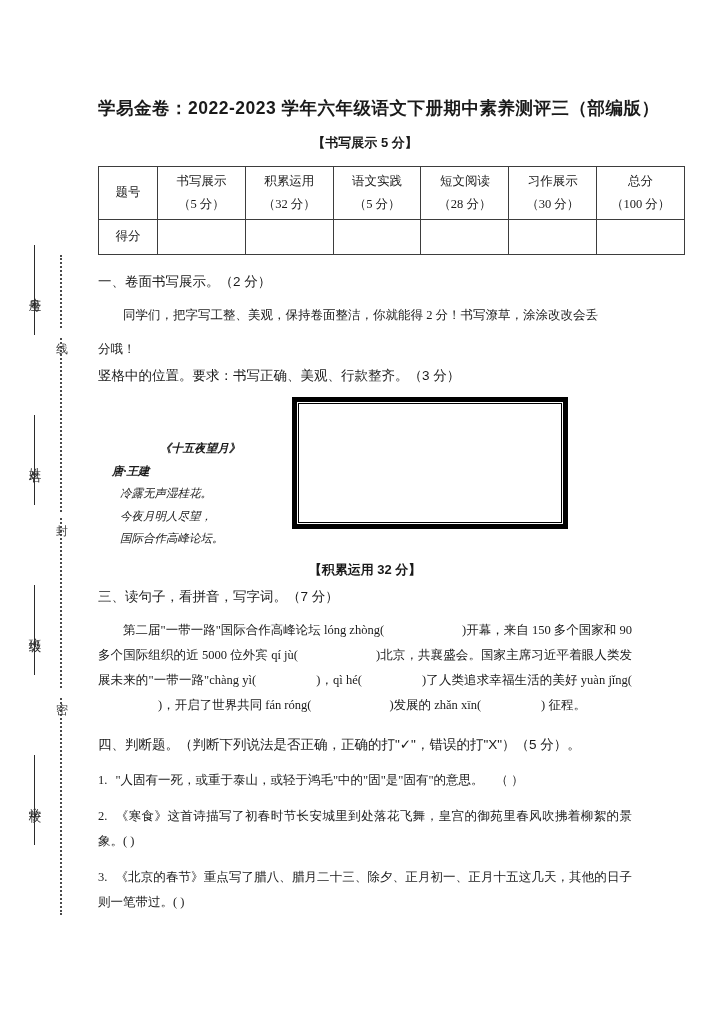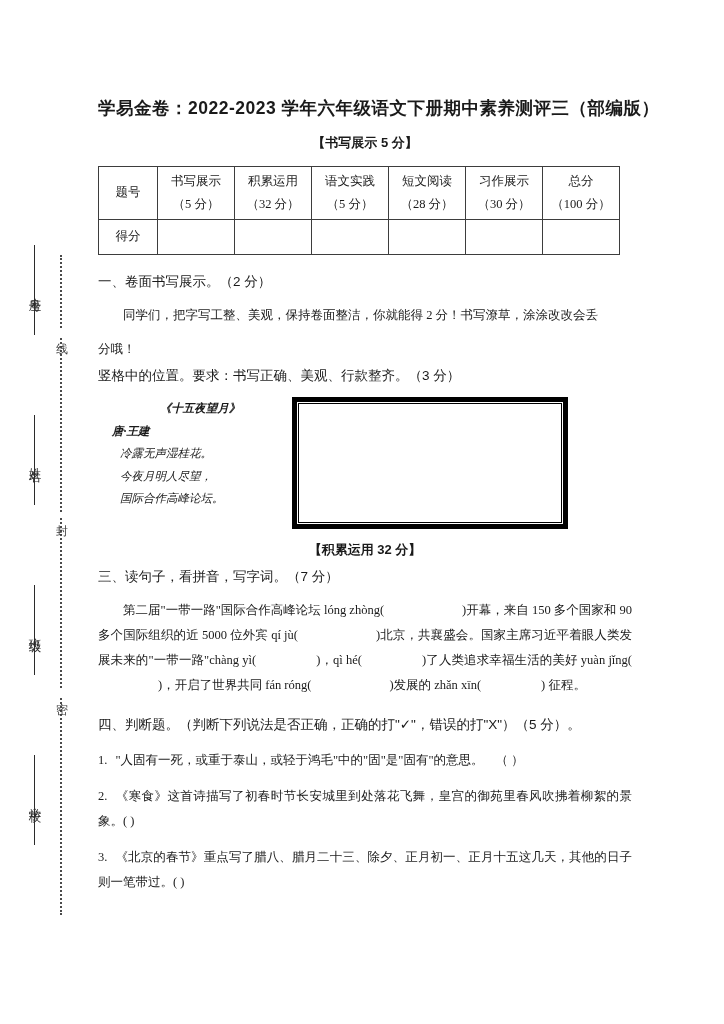--- a/index.html
+++ b/index.html
@@ -86,21 +86,21 @@
     font-size: 13px;
     font-weight: bold;
     text-align: center;
     font-family: "Liberation Sans", "DejaVu Sans", sans-serif;
   }
 
   
   table.score-table {
     margin-top: 14px;
     border-collapse: collapse;
-    width: 522px;
+    width: 587px;
     table-layout: fixed;
   }
   table.score-table td {
     border: 1px solid #3d3d3d;
     text-align: center;
     vertical-align: middle;
     font-size: 12.5px;
     line-height: 1.85;
     padding: 2px 0;
     font-family: "Liberation Serif", "DejaVu Serif", serif;
@@ -137,20 +137,21 @@
     padding-top: 10px;
   }
   .poem {
     width: 190px;
     flex: 0 0 190px;
     font-size: 11.5px;
     line-height: 1.95;
     font-family: "Liberation Serif", "DejaVu Serif", serif;
     font-style: italic;
     color: #1a1a1a;
+    margin-top: 40px;
   }
   .poem .p-title { text-align: center; padding-left: 14px; font-weight: bold; }
   .poem .p-author { text-align: left; padding-left: 14px; font-weight: bold; font-style: italic; }
   .poem .p-line { padding-left: 22px; }
   .write-box {
     flex: 0 0 auto;
     width: 276px;
     height: 132px;
     margin-left: 4px;
     border: 5px solid #000000;

